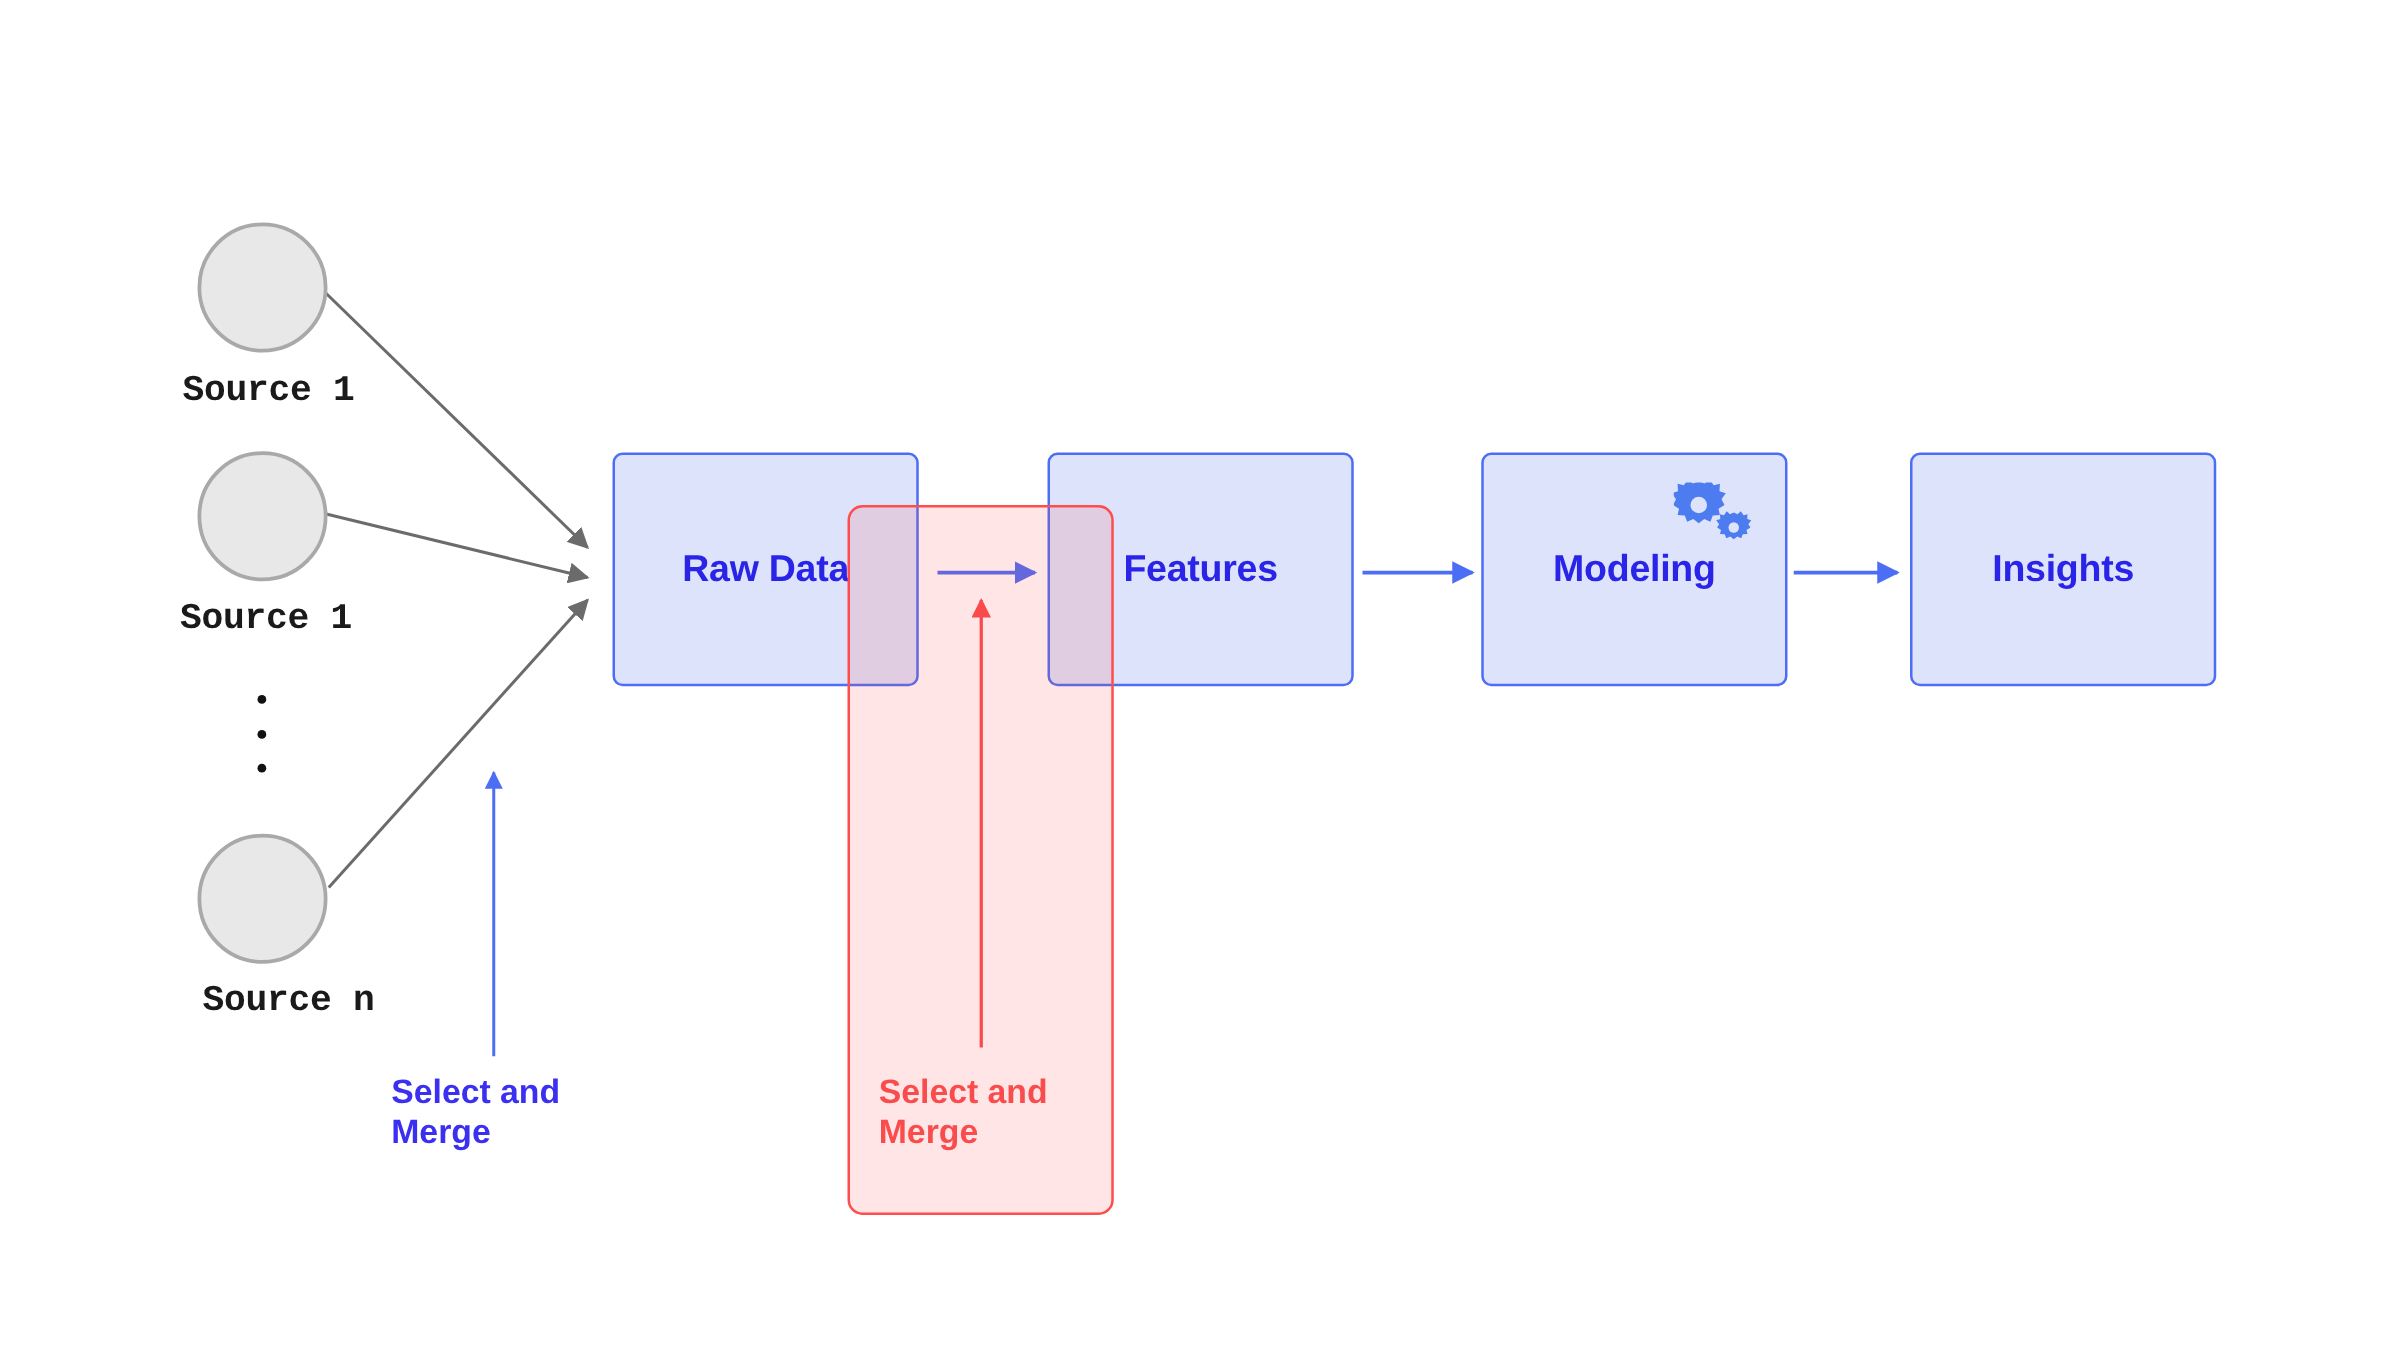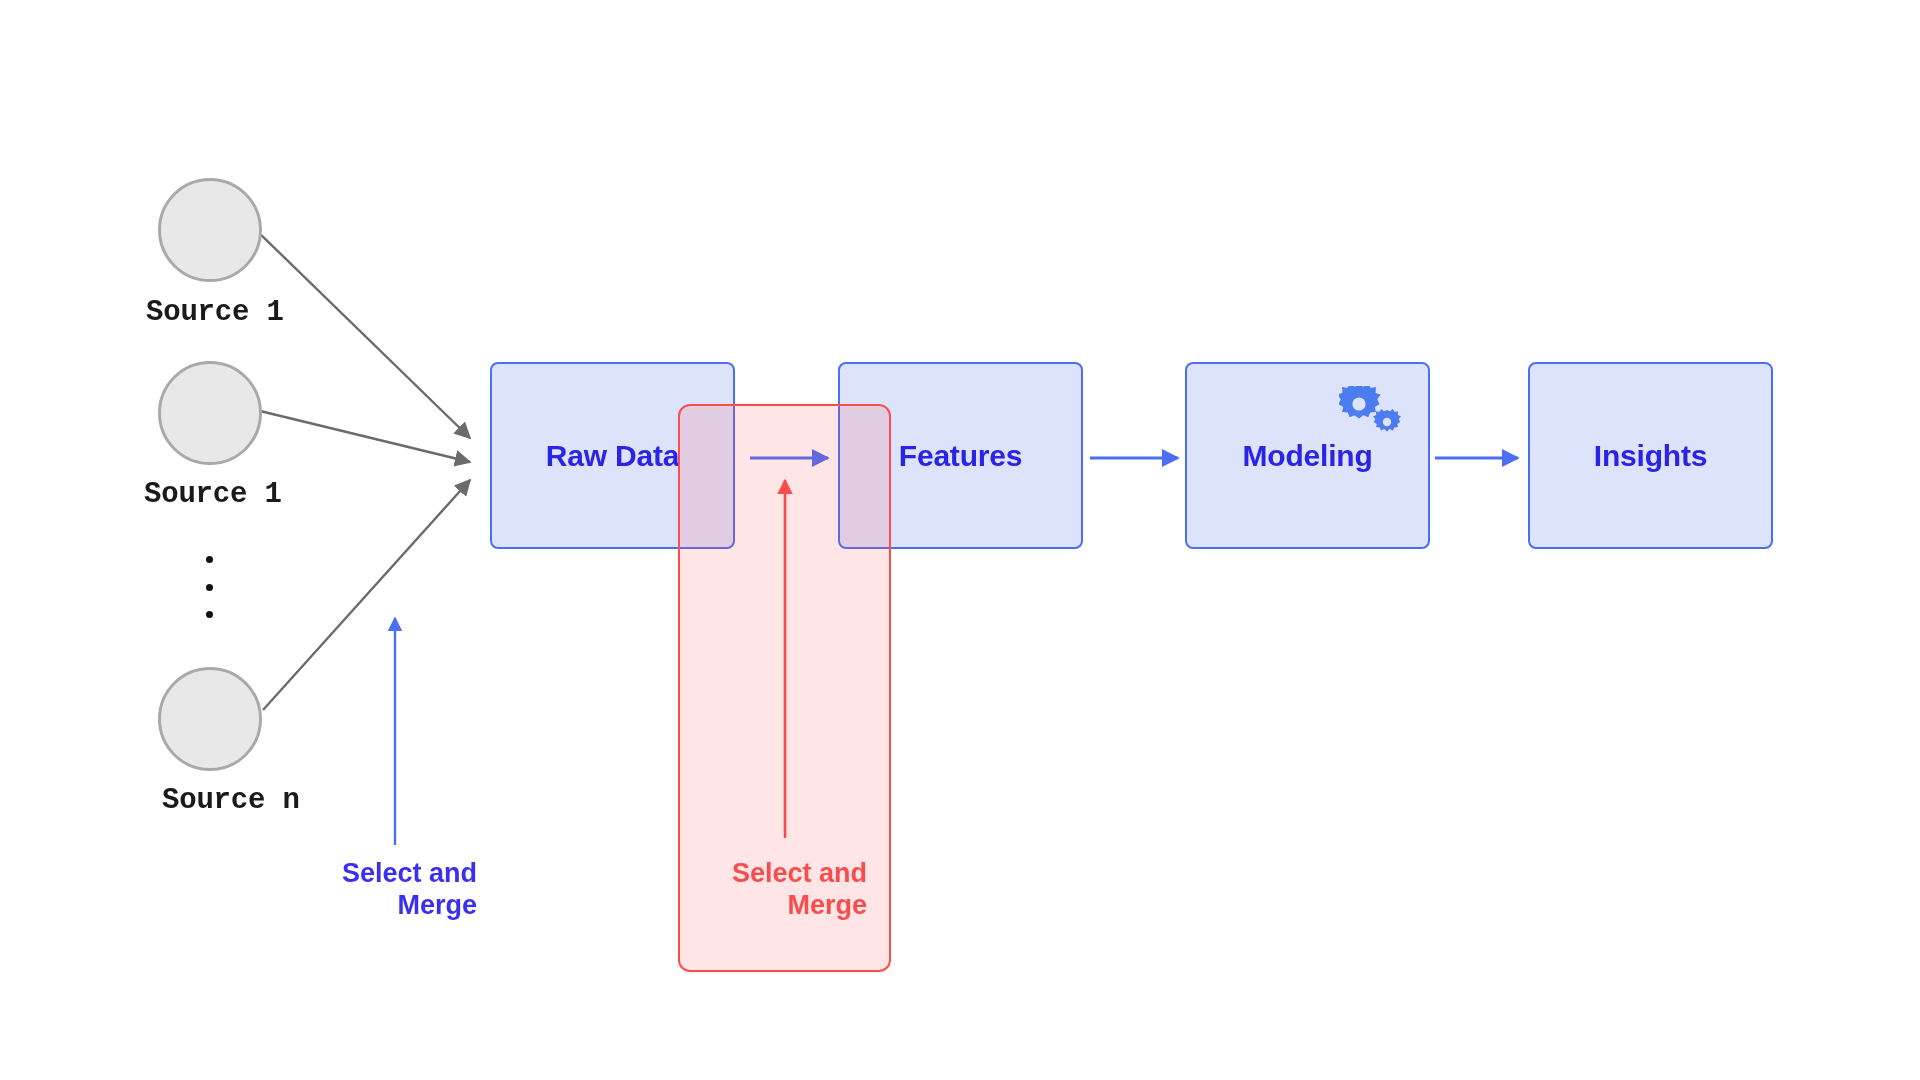--- a/index.html
+++ b/index.html
@@ -82,21 +82,21 @@
   
   .select-overlay {
     position: absolute;
     box-sizing: border-box;
     background: rgba(255, 74, 74, 0.14);
     border: 2px solid #ff4d4d;
     border-radius: 12px;
   }
   .overlay-caption {
     position: absolute;
-    text-align: right;
+    text-align: left;
     font-size: 27px;
     font-weight: 700;
     line-height: 1.17;
     white-space: pre-line;
   }
   .caption-red { color: #f94c4c; }
   .caption-blue { color: #3b30f0; }
 
   
   .gear-icon {

